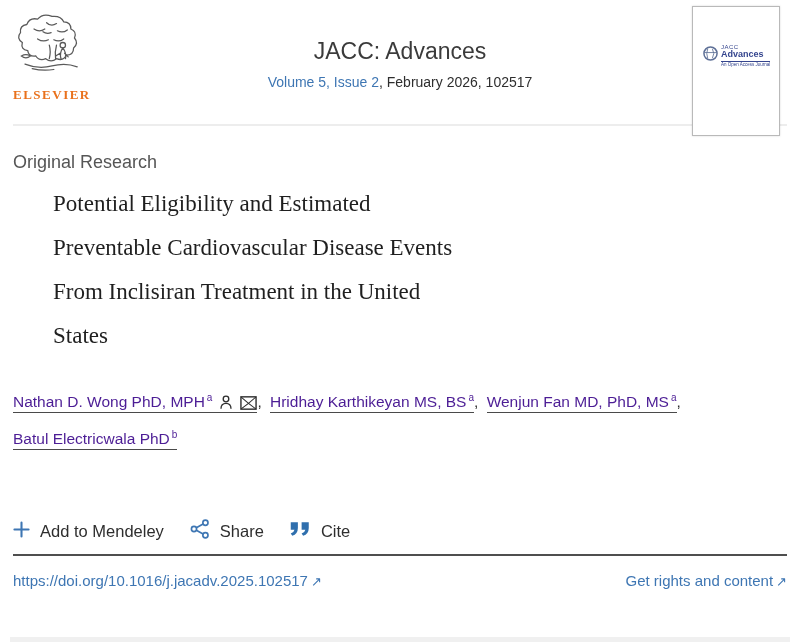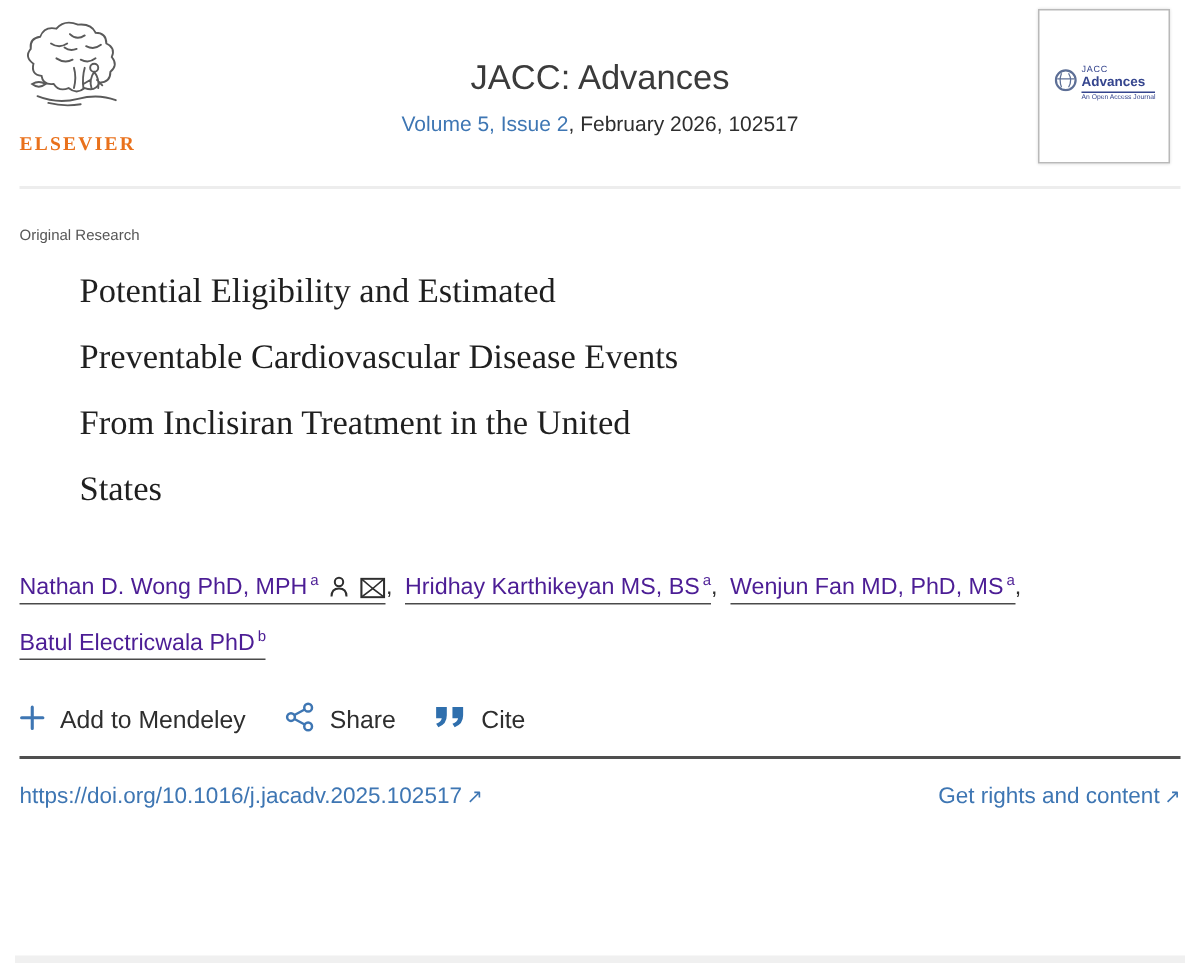--- a/index.html
+++ b/index.html
@@ -16,35 +16,35 @@
   }
   .journal-title-block {
     position:absolute; left:50%; top:38px; transform:translateX(-50%);
     text-align:center; white-space:nowrap;
   }
   .journal-title { font-size:23px; font-weight:400; color:#3b3b3b; }
   .issue-line { margin-top:9px; font-size:14px; color:#2e2e2e; }
   a.link { color:#3e76b3; text-decoration:none; cursor:pointer; }
 
   .cover-thumb {
-    position:absolute; right:7px; top:6px; width:88px; height:103px;
+    position:absolute; right:7px; top:6px; width:88px; height:130px;
     background:#fff; border:1px solid #b9b9b9; box-shadow:0 0 2px rgba(0,0,0,.15);
     cursor:pointer;
   }
   .cover-logo { display:flex; align-items:center; gap:3px; margin:37px 0 0 10px; }
   .cover-text { color:#35458e; line-height:1.05; }
   .cover-jacc { font-size:6px; letter-spacing:.5px; }
   .cover-advances { font-size:9px; font-weight:bold; }
   .cover-tagline { font-size:4.5px; border-top:1px solid #35458e; padding-top:1px; margin-top:1px; white-space:nowrap; }
 
   .divider-light { border:none; border-top:2px solid #ededed; margin-top:0; }
   .divider-dark  { border:none; border-top:2px solid #4f4f4f; margin-top:11px; }
 
   
-  .article-type { margin-top:26px; font-size:10px; color:#565656; }
+  .article-type { margin-top:26px; font-size:18px; color:#565656; }
   .article-title {
     margin-top:9px; font-family:"Liberation Serif", serif; font-weight:400;
     font-size:23px; line-height:44px; color:#1f1f1f; max-width:700px;margin-left:40px;
   }
   .article-title span { display:block; }
 
   .authors { margin-top:25px; font-size:15.5px; line-height:30px; color:#2e2e2e; }
   .author {
     text-decoration:none; color:#4c1d95; border-bottom:1px solid #4a4a4a;
     padding-bottom:2px; cursor:pointer; white-space:nowrap;
@@ -56,21 +56,21 @@
   .show-more {
     display:inline-flex; align-items:center; gap:9px; margin-top:17px;
     background:none; border:none; color:#3e76b3; font-size:16.5px;
     font-family:"Liberation Sans", sans-serif; cursor:pointer; padding:0;
   }
 
   .toolbar { display:flex; align-items:center; gap:26px; margin-top:24px; font-size:16px; }
   .tool-btn {
     display:inline-flex; align-items:center; gap:10px; background:none; border:none;
     font-family:"Liberation Sans", sans-serif; font-size:16.5px; color:#2e2e2e;
-    cursor:pointer; padding:0;
+    cursor:pointer; padding:0;margin-top:41px;
   }
 
   
   .links-row { display:flex; justify-content:space-between; margin-top:16px; font-size:15px;gap:32px; }
   .license-row { display:flex; justify-content:space-between; margin-top:17px; font-size:15px; align-items:center; }
   .arrow { font-size:13px; margin-left:3px; }
   .open-access { display:inline-flex; align-items:center; gap:8px; font-style:italic; color:#2e2e2e; }
   .oa-dot { width:10px; height:10px; border-radius:50%; background:#5cb85c; display:inline-block; }
 
   .bottom-strip { position:absolute; left:10px; right:10px; bottom:0; height:5px; background:#f0f0f0; }

